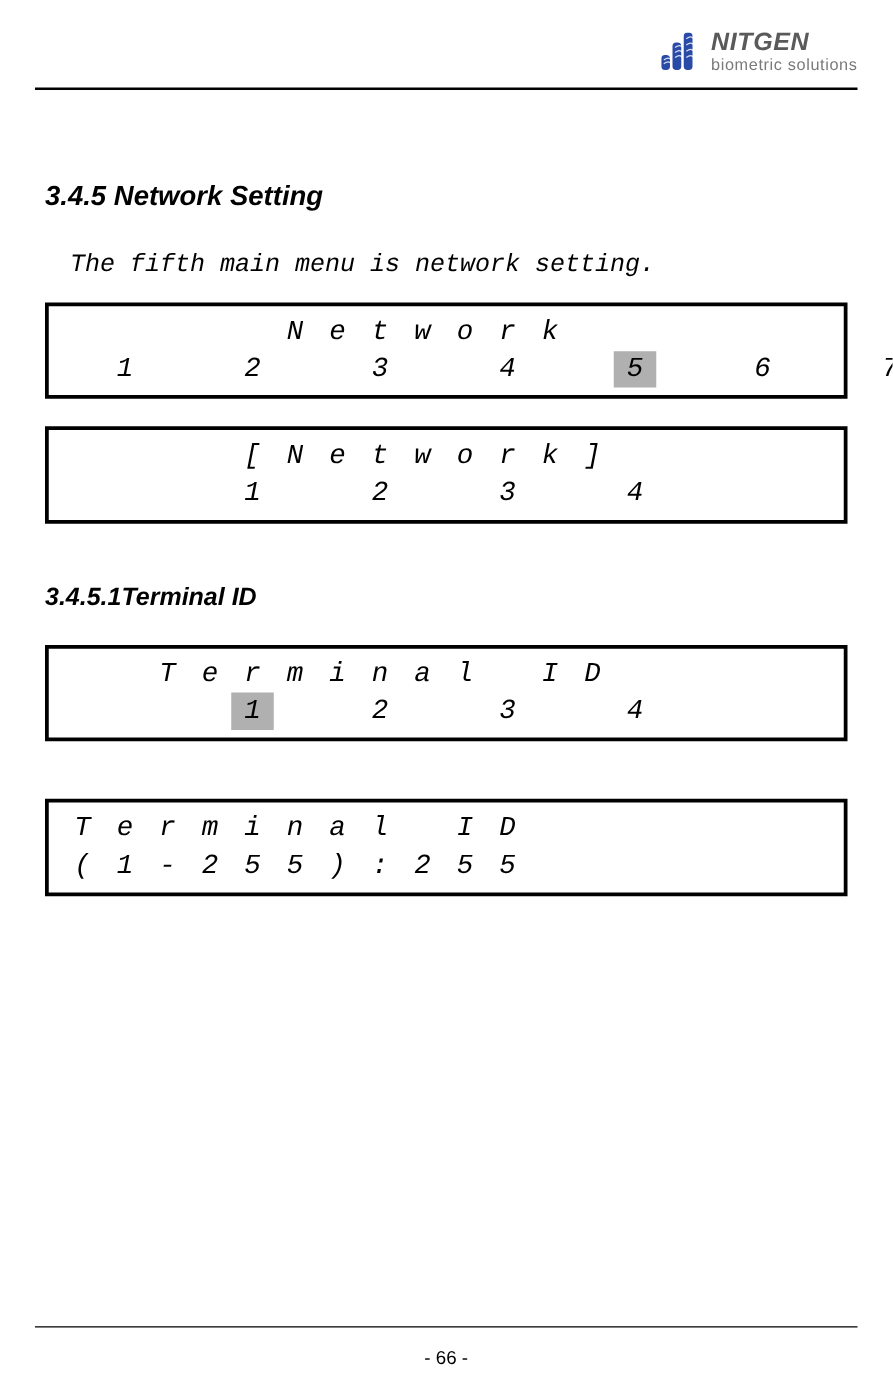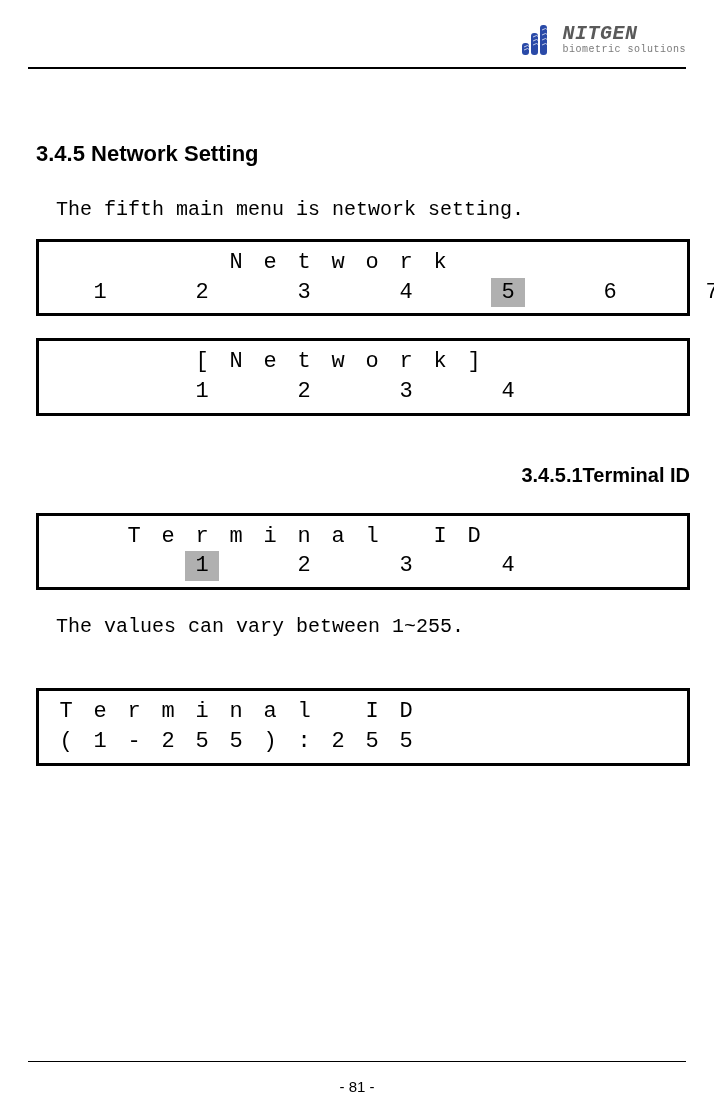--- a/index.html
+++ b/index.html
@@ -20,37 +20,36 @@
   .logo-wrap {
     display: flex;
     align-items: center;
     gap: 6px;
   }
   .logo-mark svg { display: block; }
   .logo-text {
     display: flex;
     flex-direction: column;
     line-height: 1;
-    font-family: Liberation Mono, monospace;
   }
   .logo-brand {
     font-weight: 900;
     font-style: italic;
     font-size: 20px;
     letter-spacing: 0.5px;
     color: #5a5a5a;
   }
   .logo-sub {
-    font-size: 10px;
+    font-size: 13px;
     color: #7a7a7a;
     letter-spacing: 0.5px;
     margin-top: 1px;
   }
   .hr-top { border: 0; border-top: 2px solid #000; margin: 0 28px; }
-  .content { padding: 0 24px 0 36px; }
+  .content { padding: 0 36px 0 36px; font-style: italic; }
   .h-section {
     font-size: 22px;
     font-weight: 700;
     margin-top: 72px;
     margin-bottom: 28px;
   }
   .para {
     font-family: "Courier New", Courier, monospace;
     font-size: 20px;
     margin-left: 20px;
@@ -76,21 +75,20 @@
     width: 34px;
     text-align: center;
     flex: 0 0 34px;
   }
   .cell.hl { background: #b0b0b0; }
   .h-sub {
     font-size: 20px;
     font-weight: 700;
     margin-top: 48px;
     margin-bottom: 26px;
-    text-align: right;
   }
   .footer {
     position: absolute;
     bottom: 18px;
     left: 0;
     right: 0;
     text-align: center;
   }
   .hr-bot { border: 0; border-top: 1px solid #000; margin: 0 28px 16px 28px; }
   .pagenum { font-size: 15px; }
@@ -257,21 +255,20 @@
         <span class="cell">3</span>
         <span class="cell">&nbsp;</span>
         <span class="cell">&nbsp;</span>
         <span class="cell">4</span>
         <span class="cell">&nbsp;</span>
         <span class="cell">&nbsp;</span>
         <span class="cell">&nbsp;</span>
       </div>
     </div>
 
-  <div class="para">The values can vary between 1~255.</div>
 
   <div class="lcd" id="lcd4" style="margin-top:46px;">
       <div class="lcd-row">
         <span class="cell">T</span>
         <span class="cell">e</span>
         <span class="cell">r</span>
         <span class="cell">m</span>
         <span class="cell">i</span>
         <span class="cell">n</span>
         <span class="cell">a</span>
@@ -304,14 +301,14 @@
         <span class="cell">&nbsp;</span>
         <span class="cell">&nbsp;</span>
         <span class="cell">&nbsp;</span>
       </div>
     </div>
 
 </div>
 
 <div class="footer">
   <hr class="hr-bot">
-  <div class="pagenum">- 81 -</div>
+  <div class="pagenum">- 66 -</div>
 </div>
 
 </body></html>

